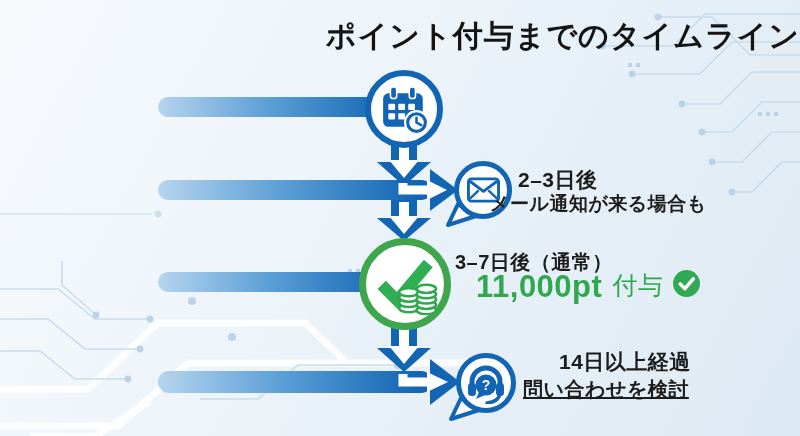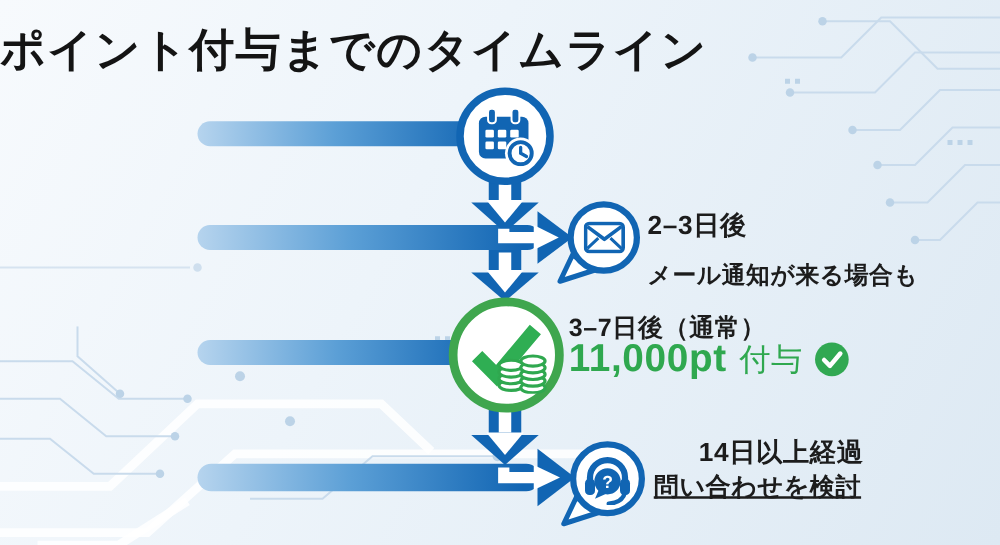--- a/index.html
+++ b/index.html
@@ -4,36 +4,36 @@
 <style>
   html,body{margin:0;padding:0;background:#fff;}
   .stage{
     position:relative;width:800px;height:436px;overflow:hidden;
     background:linear-gradient(118deg,#f7fafd 0%,#edf4fa 40%,#dde9f3 100%);
     font-family:"Liberation Sans","DejaVu Sans",sans-serif;
   }
   .deco{position:absolute;z-index:0;}
   .art{position:absolute;left:0;top:0;z-index:1;}
   .title{
-    position:absolute;left:0;right:0;top:16px;text-align:left;
-    font-size:36px;font-weight:800;color:#141414;letter-spacing:1px;z-index:3;
+    position:absolute;left:0;right:0;top:16px;text-align:right;
+    font-size:30px;font-weight:800;color:#141414;letter-spacing:1px;z-index:3;
   }
   .circle{position:absolute;background:#fff;border-radius:50%;box-sizing:border-box;
     display:flex;align-items:center;justify-content:center;z-index:2;}
   .c-blue{border:6px solid #1165b3;}
   .c1{left:365px;top:70px;width:78px;height:78px;}
   .c2{left:454px;top:161px;width:58px;height:58px;border-width:5px;}
   .c3{left:359px;top:238px;width:92px;height:92px;border:7px solid #3fa64e;}
   .c4{left:456px;top:353px;width:60px;height:60px;border-width:5px;}
   .label{position:absolute;font-weight:bold;color:#1c1c1c;z-index:3;letter-spacing:0.5px;white-space:nowrap;}
   .s1-label{left:452px;top:95px;font-size:23px;}
   .s2-label{left:518px;top:166px;font-size:21px;}
-  .s2-sub{left:518px;top:191px;font-size:19px;margin-top:16px;}
+  .s2-sub{left:490px;top:191px;font-size:19px;}
   .s3-label{left:455px;top:249px;font-size:20px;}
-  .s3-highlight{left:455px;top:269px;display:flex;align-items:center;}
+  .s3-highlight{left:476px;top:269px;display:flex;align-items:flex-start;}
   .hl-value{font-size:31px;font-weight:800;color:#2fa84f;}
   .hl-suffix{font-size:25px;font-weight:400;color:#2fa84f;margin-left:10px;}
   .badge{margin-left:9px;display:inline-flex;}
   .s4-label{left:523px;top:348px;font-size:21px;margin-left:36px;}
   .s4-sub{left:523px;top:376px;font-size:20px;text-decoration:underline;}
 </style>
 </head>
 <body>
 
 <div class="stage">

